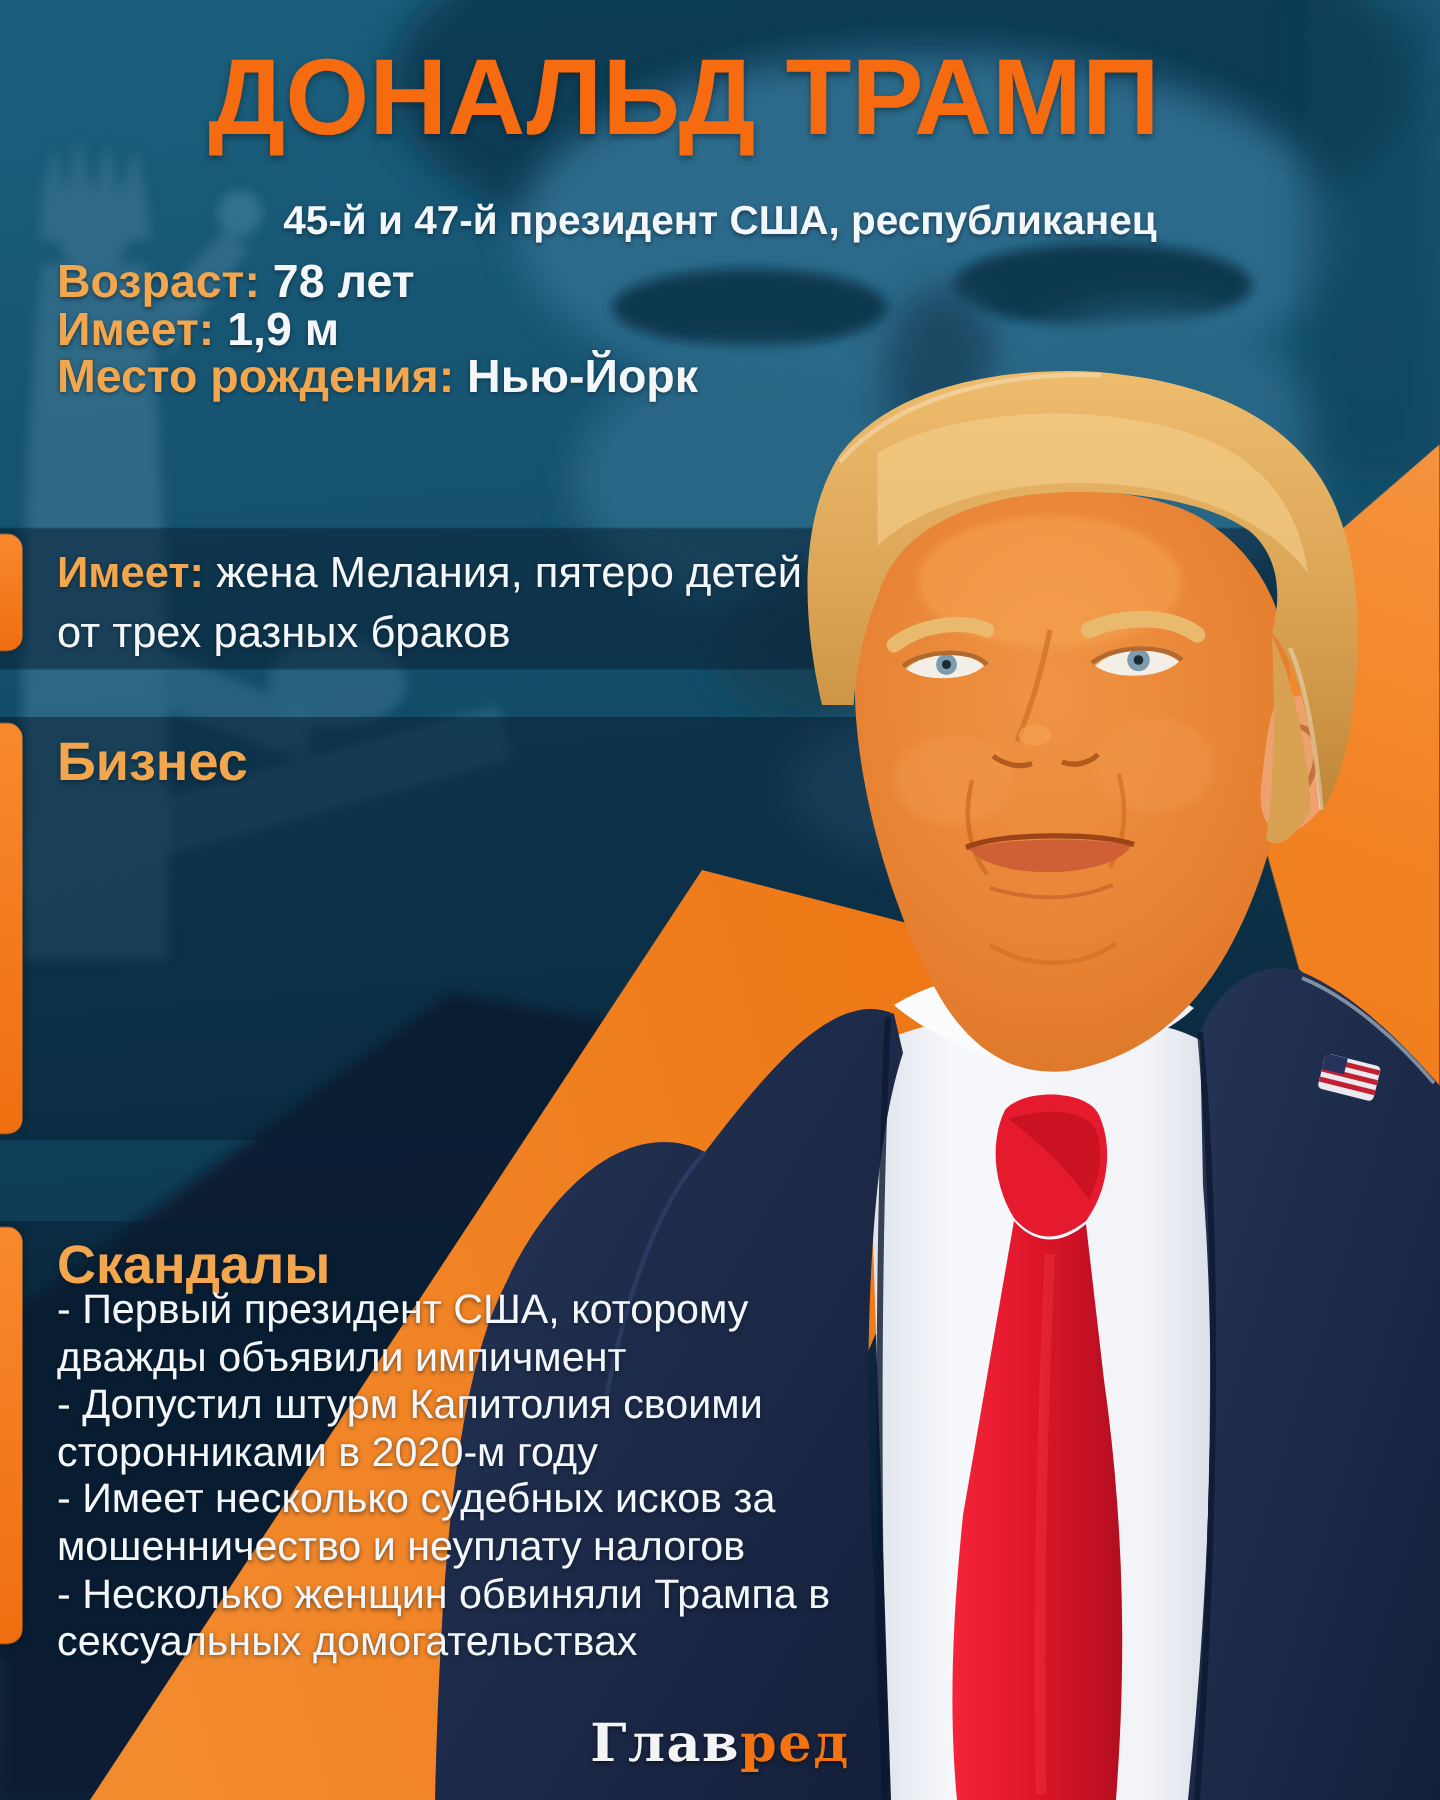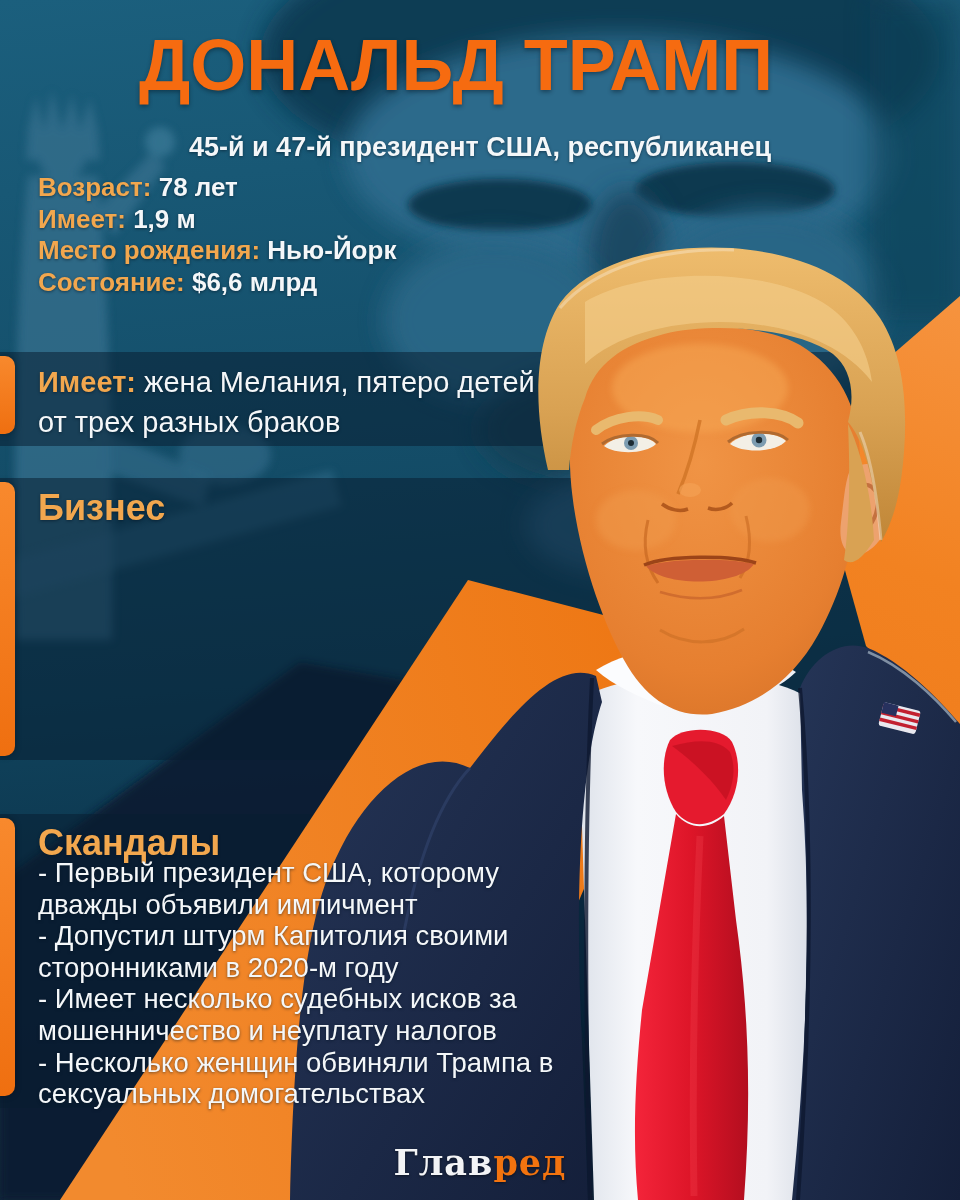--- a/index.html
+++ b/index.html
@@ -21,21 +21,21 @@
   
   .band{left:0;right:0;background:rgba(7,29,47,.52);z-index:3;}
   .bar{left:0;width:15px;border-radius:0 10px 10px 0;z-index:5;
        background:linear-gradient(180deg,#f8892d,#ef6f10);box-shadow:0 0 6px rgba(0,0,0,.35);}
 
   
   .txt{z-index:6;color:#f4f7f9;text-shadow:0 1px 3px rgba(4,20,34,.55);}
   #title{top:24px;left:0;width:912px;text-align:center;font-size:72px;font-weight:700;
          letter-spacing:0px;color:#f66b10;text-shadow:0 2px 4px rgba(4,20,34,.45);white-space:nowrap;}
   #subtitle{top:100px;left:0;width:960px;text-align:center;font-size:27px;font-weight:700;margin-top:32px;}
-  #facts{top:172px;left:38px;font-size:26px;font-weight:700;line-height:31.5px;}
+  #facts{top:172px;left:38px;font-size:31px;font-weight:700;line-height:31.5px;}
   .gold{color:#f2a74e;}
   #family-text{top:362px;left:38px;width:520px;font-size:29px;line-height:40px;font-weight:400;}
   .sec-head{font-size:36px;font-weight:700;color:#f2a74e;}
   .sec-items{font-size:27.5px;line-height:32.3px;font-weight:400;white-space:pre-line;}
   #business-head{top:487px;left:38px;}
   #business-items{top:523px;left:38px;width:520px;}
   #scandals-head{top:822px;left:38px;}
   #scandals-items{top:857px;left:38px;width:520px;line-height:31.6px;}
 
   #logo{top:1142px;left:0;width:960px;text-align:center;z-index:6;
@@ -211,21 +211,20 @@
     </g>
   </svg>
 
   <div class="abs txt" id="title">ДОНАЛЬД ТРАМП</div>
   <div class="abs txt" id="subtitle">45-й и 47-й президент США, республиканец</div>
 
   <div class="abs txt" id="facts">
     <div><span class="gold">Возраст:</span> <span>78 лет</span></div>
     <div><span class="gold">Имеет:</span> <span>1,9 м</span></div>
     <div><span class="gold">Место рождения:</span> <span>Нью-Йорк</span></div>
-    <div><span class="gold">Состояние:</span> <span>$6,6 млрд</span></div>
   </div>
 
   <div class="abs txt" id="family-text">
     <span class="gold" style="font-weight:700">Имеет:</span>
     <span>жена Мелания, пятеро детей от трех разных браков</span>
   </div>
 
   <div class="abs txt sec-head" id="business-head">Бизнес</div>
 
   <div class="abs txt sec-head" id="scandals-head">Скандалы</div>

